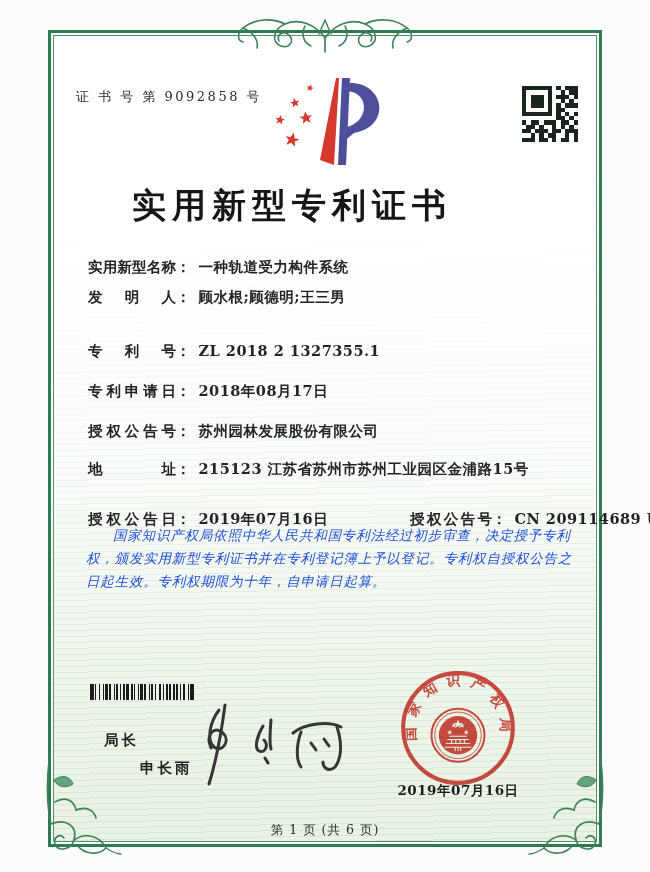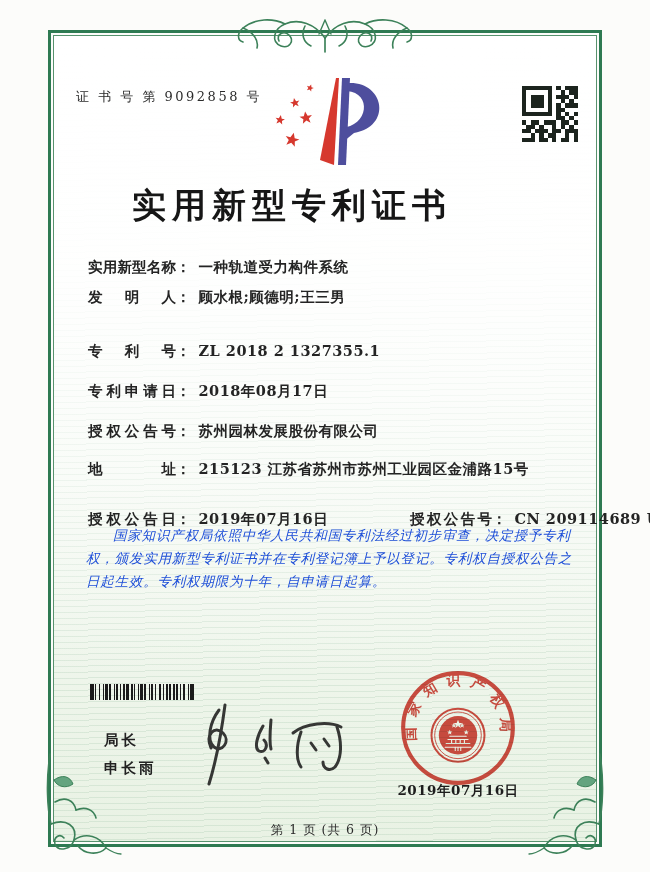--- a/index.html
+++ b/index.html
@@ -54,21 +54,21 @@
     font-size: 13.5px; line-height: 23px; color: #1d4ed8;
     font-style: italic; font-weight: 500; letter-spacing: .8px;
   }
   .body-text p { text-indent: 2em; }
 
   .barcode { position: absolute; left: 90px; top: 684px; height: 16px; display: flex; align-items: stretch; }
   .barcode span { display: block; height: 100%; }
   .barcode .bar { background: #1b1b1b; }
 
   .officials { position: absolute; left: 104px; top: 731px; font-size: 14.5px; font-weight: 600; letter-spacing: 3px; color: #222; }
-  .officials .name { margin-top: 9px; }
+  .officials .name { margin-top: 9px; margin-left: 36px; }
 
   .signature { position: absolute; left: 183px; top: 698px; }
 
   .seal { position: absolute; left: 394px; top: 664px; width: 128px; height: 128px; mix-blend-mode: multiply; }
   .seal-date {
     position: absolute; left: 396px; top: 782px; width: 124px; text-align: center;
     font-size: 13.5px; font-weight: 600; color: #1d1d1d; letter-spacing: .5px; white-space: nowrap;
   }
 
   .footer { position: absolute; left: 0; top: 822px; width: 650px; text-align: center;

